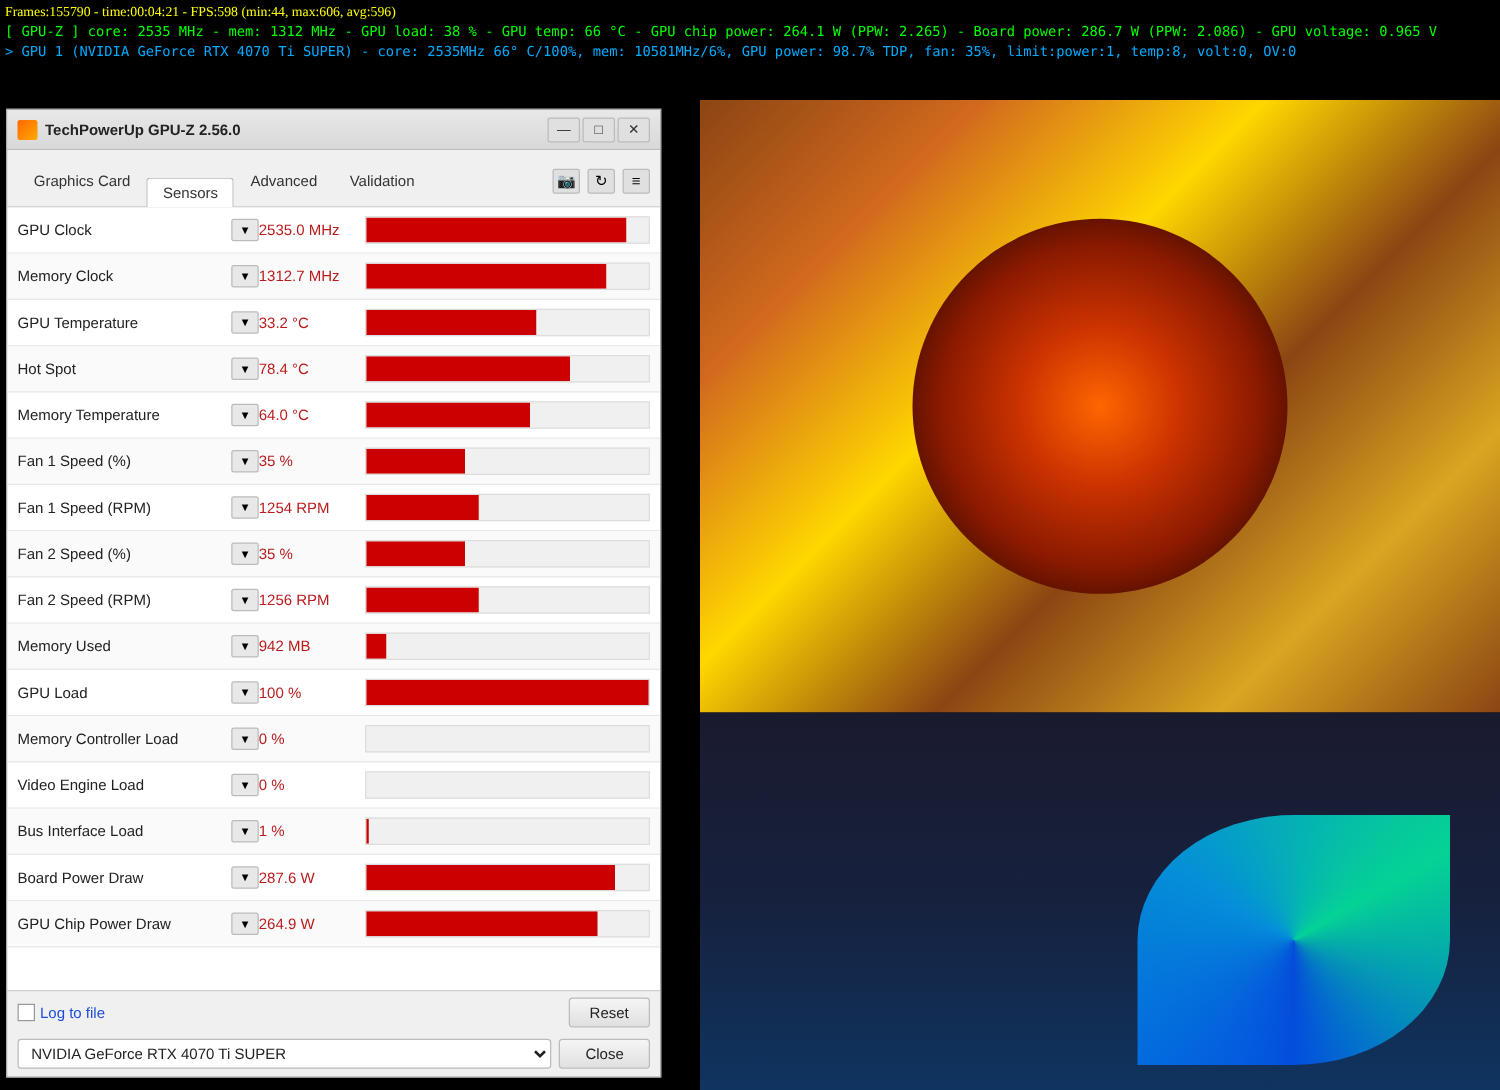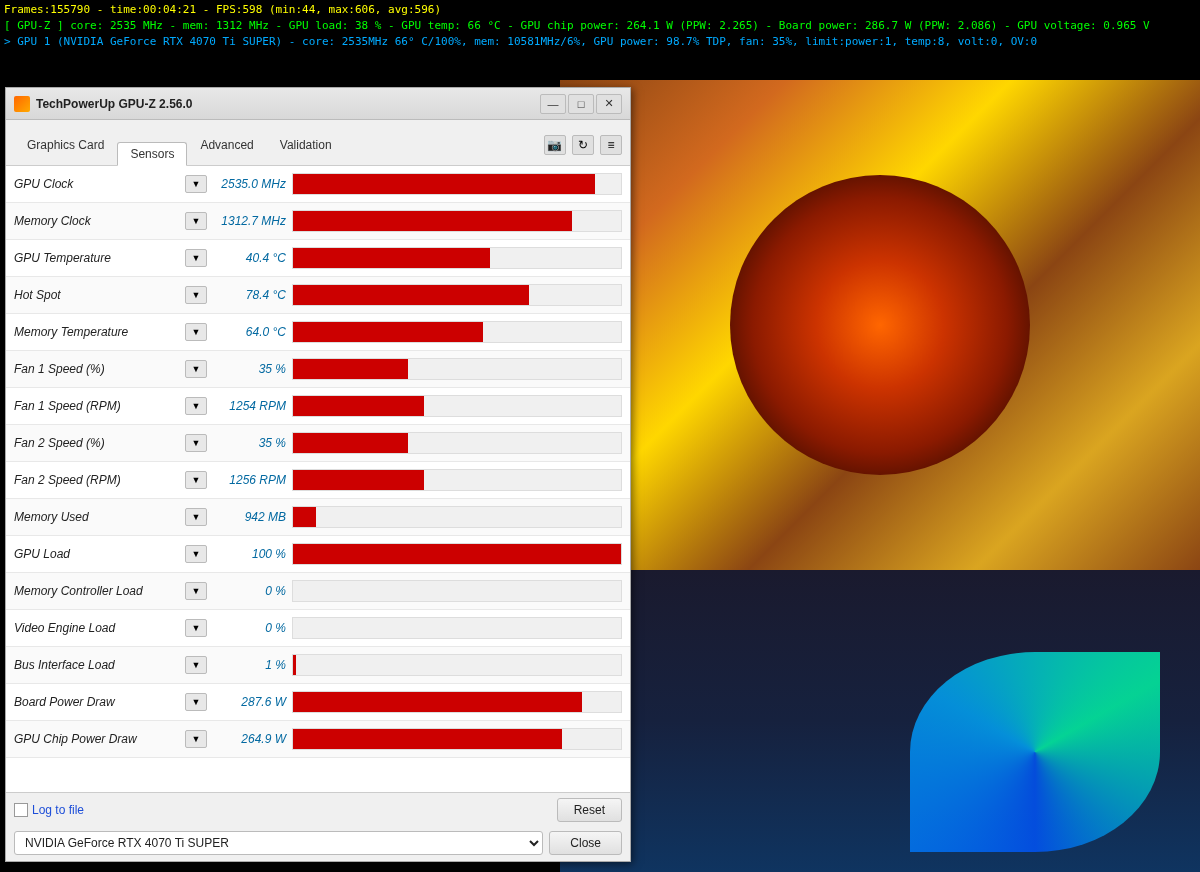--- a/index.html
+++ b/index.html
@@ -80,30 +80,30 @@
     }
 
     .furmark-line {
       font-family: monospace;
       font-size: 11px;
       line-height: 16px;
       white-space: nowrap;
     }
 
     .furmark-line-1 { color: #00FFFF; }
-    .furmark-line-2 { color: #FFFF00; }
+    .furmark-line-2 { color: #FFFF00; font-family: Liberation Serif, serif; }
     .furmark-line-3 { color: #00FF00; }
     .furmark-line-4 { color: #00AAFF; }
 
     
     .gpuz-window {
       position: absolute;
       top: 87px;
       left: 5px;
-      width: 626px;
+      width: 524px;
       height: 775px;
       background: #f0f0f0;
       border: 1px solid #aaa;
       box-shadow: 2px 2px 8px rgba(0,0,0,0.5);
       z-index: 20;
       display: flex;
       flex-direction: column;
     }
 
     
@@ -201,21 +201,20 @@
       cursor: pointer;
       font-size: 12px;
     }
 
     
     .sensors-content {
       flex: 1;
       overflow-y: auto;
       overflow-x: hidden;
       background: #fff;
-      font-style: italic;
     }
 
     .sensor-row {
       display: flex;
       align-items: center;
       height: 37px;
       border-bottom: 1px solid #e8e8e8;
       padding: 0 4px;
     }
 
@@ -238,23 +237,23 @@
       display: flex;
       align-items: center;
       justify-content: center;
       cursor: pointer;
       font-size: 9px;
       flex-shrink: 0;
     }
 
     .sensor-value {
       width: 85px;
-      text-align: right;
-      font-size: 12px;
-      color: #0369a1;
+      text-align: left;
+      font-size: 12px;
+      color: #b91c1c;
       padding-right: 6px;
       flex-shrink: 0;
     }
 
     .sensor-bar-container {
       flex: 1;
       height: 22px;
       background: #f0f0f0;
       border: 1px solid #ddd;
       margin-right: 4px;
@@ -391,21 +390,21 @@
         <span class="sensor-name">Memory Clock</span>
         <div class="sensor-dropdown">▼</div>
         <span class="sensor-value">1312.7 MHz</span>
         <div class="sensor-bar-container">
           <div class="sensor-bar" style="width: 85%;"></div>
         </div>
       </div>
       <div class="sensor-row">
         <span class="sensor-name">GPU Temperature</span>
         <div class="sensor-dropdown">▼</div>
-        <span class="sensor-value">40.4 °C</span>
+        <span class="sensor-value">33.2 °C</span>
         <div class="sensor-bar-container">
           <div class="sensor-bar" style="width: 60%;"></div>
         </div>
       </div>
       <div class="sensor-row">
         <span class="sensor-name">Hot Spot</span>
         <div class="sensor-dropdown">▼</div>
         <span class="sensor-value">78.4 °C</span>
         <div class="sensor-bar-container">
           <div class="sensor-bar" style="width: 72%;"></div>

